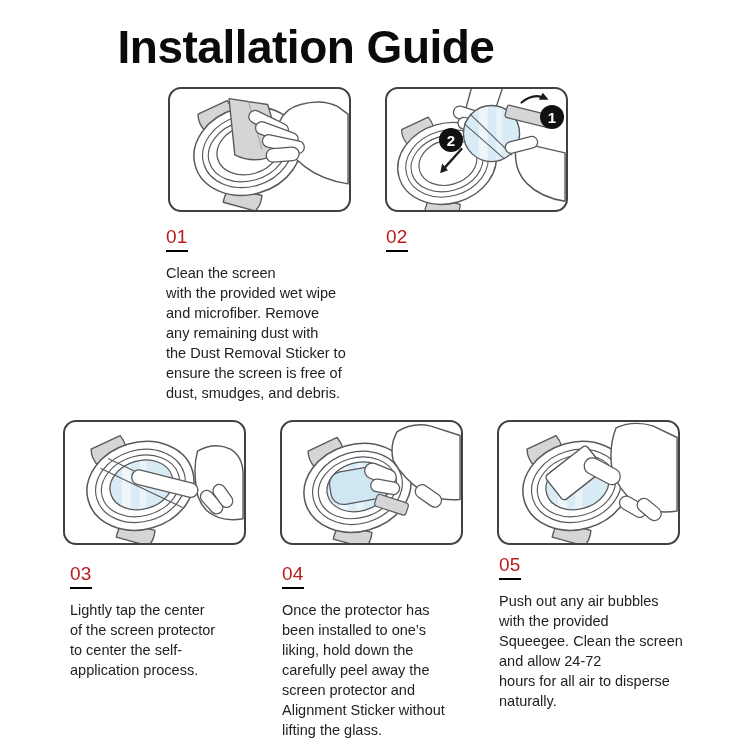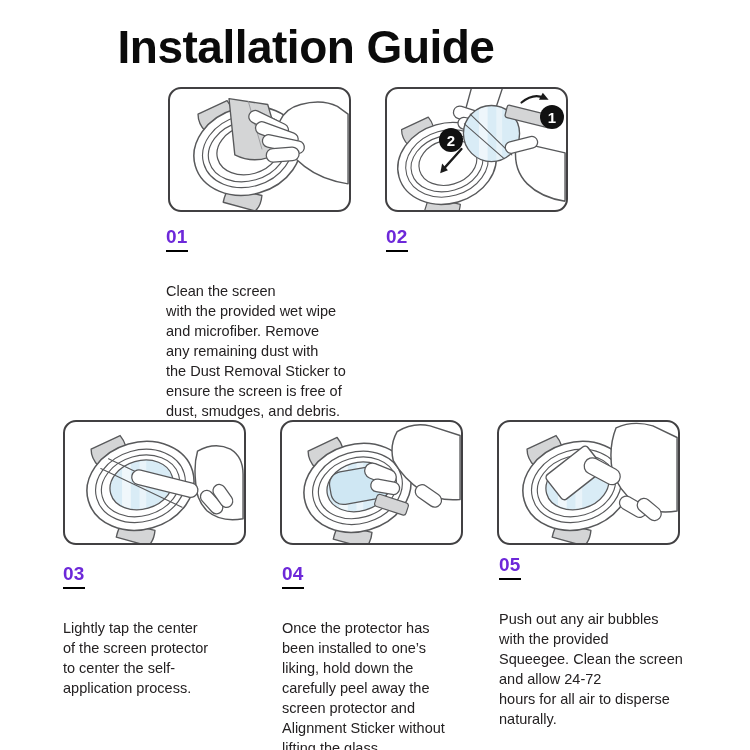--- a/index.html
+++ b/index.html
@@ -17,27 +17,27 @@
   #panel-4{left:280px;top:420px;}
   #panel-5{left:497px;top:420px;}
   .badge{position:absolute;width:24px;height:24px;border-radius:50%;background:#111111;
          color:#ffffff;font-weight:700;font-size:15px;display:flex;align-items:center;
          justify-content:center;z-index:5;}
   #badge-1{left:540px;top:105px;}
   #badge-2{left:439px;top:128px;}
   .step{position:absolute;}
   #step-1{left:166px;top:226px;}
   #step-2{left:386px;top:226px;}
-  #step-3{left:63px;top:563px;}
+  #step-3{left:70px;top:563px;}
   #step-4{left:282px;top:563px;}
   #step-5{left:499px;top:554px;}
-  .step-num{display:inline-block;font-size:19px;font-weight:700;color:#6d28d9;
+  .step-num{display:inline-block;font-size:19px;font-weight:400;color:#b91c1c;
             border-bottom:2.5px solid #000000;padding-bottom:2px;margin-bottom:11px;
             letter-spacing:0.3px;}
-  .step-lines{font-size:14.5px;line-height:20px;white-space:nowrap;color:#242122;margin-top:18px;}
+  .step-lines{font-size:14.5px;line-height:20px;white-space:nowrap;color:#242122;}
 </style>
 </head>
 <body>
 
 <h1 class="title">Installation Guide</h1>
 
 <div class="panel" id="panel-1">
   <svg viewBox="0 0 183 125">
     <g transform="translate(4,0)">
       <path d="M24,26 L54,12 Q62,22 60,32 L32,44 Q24,36 24,26 Z" fill="#d4d5d6" stroke="#58595b" stroke-width="1.4"></path>

